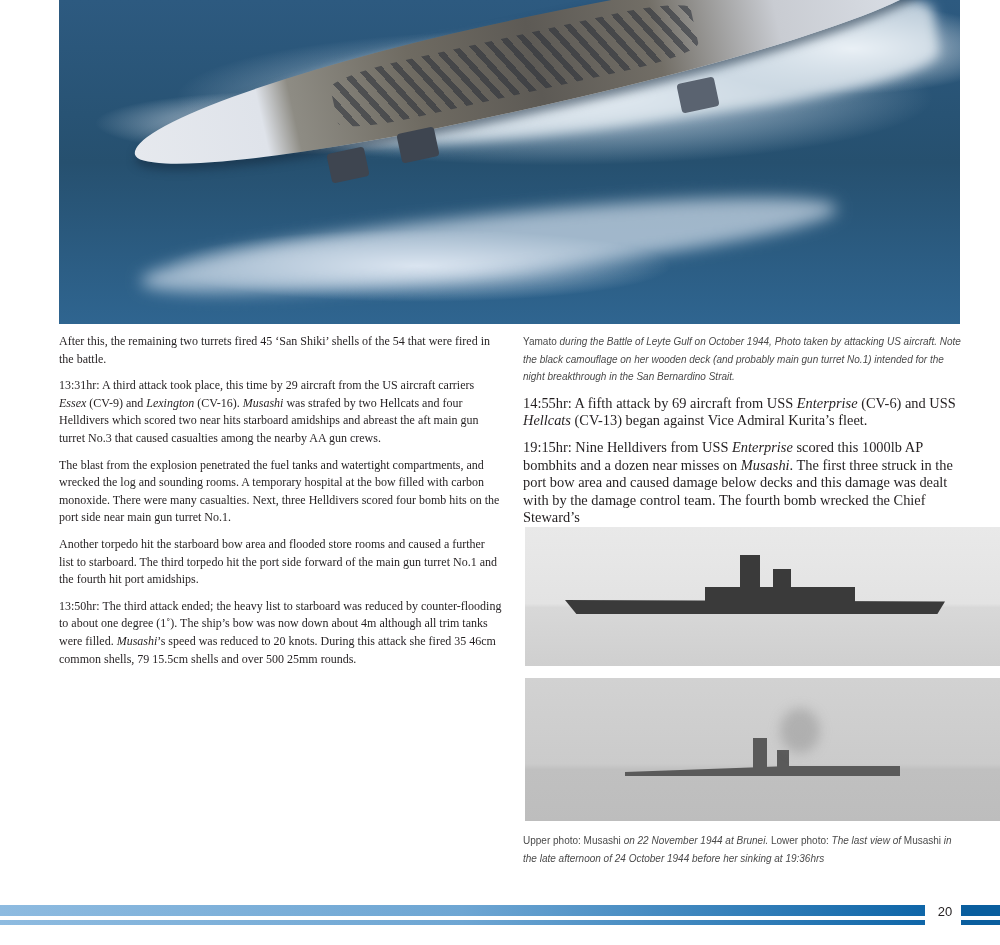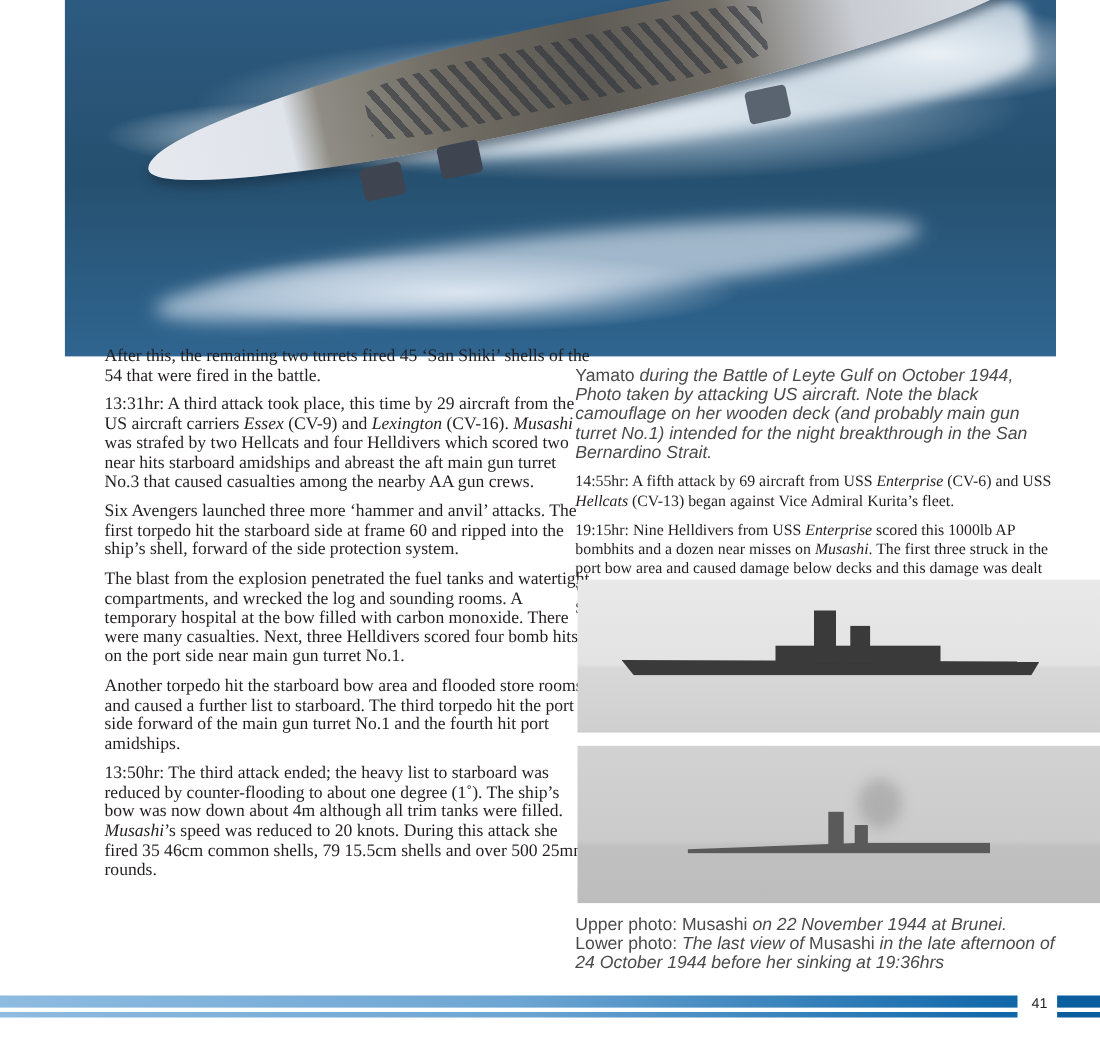--- a/index.html
+++ b/index.html
@@ -42,31 +42,31 @@
       content: ""; position: absolute; left: 25%; top: 18%; width: 45%; height: 64%;
       background:
         repeating-linear-gradient(60deg, rgba(40,45,55,0.55) 0 6px, rgba(0,0,0,0) 6px 14px);
       border-radius: 20%;
     }
     .top-photo .turret {
       position: absolute; width: 38px; height: 30px; background: #3e4550; border-radius: 4px;
     }
     
     .col-left {
-      position: absolute; left: 59px; top: 315px; width: 443px;
-      font-size: 16px; line-height: 17.6px; margin-left: 36px;
+      position: absolute; left: 59px; top: 333px; width: 443px;
+      font-size: 12px; line-height: 17.6px;
     }
     .col-left p, .col-right p { margin: 0 0 9px 0; }
     .col-right {
       position: absolute; left: 523px; top: 333px; width: 440px;
       font-size: 14.4px; line-height: 17.6px;
     }
     .caption {
       font-family: "Liberation Sans", "DejaVu Sans", sans-serif;
-      font-size: 16px; line-height: 17.6px; color: #4a4a4a;
+      font-size: 10px; line-height: 17.6px; color: #4a4a4a;
       margin: 0 0 6px 0;
     }
     .caption i, .caption .it { font-style: italic; }
     i { font-style: italic; }
     
     .photo-b {
       position: absolute; left: 525px; width: 475px; overflow: hidden;
     }
     .photo-brunei {
       top: 527px; height: 139px;
@@ -110,21 +110,20 @@
   <div class="wake-bottom"></div>
   <div class="hull"></div>
   <div class="turret" style="left:270px;top:150px;transform:rotate(-12deg);"></div>
   <div class="turret" style="left:340px;top:130px;transform:rotate(-12deg);"></div>
   <div class="turret" style="left:620px;top:80px;transform:rotate(-12deg);background:#5a6370;"></div>
 </div>
 
 <div class="col-left">
   <p>After this, the remaining two turrets fired 45 ‘San Shiki’ shells of the 54 that were fired in the battle.</p>
   <p><span>13:31hr: A third attack took place, this time by 29 aircraft from the US aircraft carriers </span><i>Essex</i><span> (CV-9) and </span><i>Lexington</i><span> (CV-16). </span><i>Musashi</i><span> was strafed by two Hellcats and four Helldivers which scored two near hits starboard amidships and abreast the aft main gun turret No.3 that caused casualties among the nearby AA gun crews.</span></p>
-  <p>Six Avengers launched three more ‘hammer and anvil’ attacks. The first torpedo hit the starboard side at frame 60 and ripped into the ship’s shell, forward of the side protection system.</p>
   <p>The blast from the explosion penetrated the fuel tanks and watertight compartments, and wrecked the log and sounding rooms. A temporary hospital at the bow filled with carbon monoxide. There were many casualties. Next, three Helldivers scored four bomb hits on the port side near main gun turret No.1.</p>
   <p>Another torpedo hit the starboard bow area and flooded store rooms and caused a further list to starboard. The third torpedo hit the port side forward of the main gun turret No.1 and the fourth hit port amidships.</p>
   <p><span>13:50hr: The third attack ended; the heavy list to starboard was reduced by counter-flooding to about one degree (1˚). The ship’s bow was now down about 4m although all trim tanks were filled. </span><i>Musashi</i><span>’s speed was reduced to 20 knots. During this attack she fired 35 46cm common shells, 79 15.5cm shells and over 500 25mm rounds.</span></p>
 </div>
 
 <div class="col-right">
   <p class="caption"><span>Yamato</span><i> during the Battle of Leyte Gulf on October 1944, Photo taken by attacking US aircraft. Note the black camouflage on her wooden deck (and probably main gun turret No.1) intended for the night breakthrough in the San Bernardino Strait.</i></p>
   <p><span>14:55hr: A fifth attack by 69 aircraft from USS </span><i>Enterprise</i><span> (CV-6) and USS </span><i>Hellcats</i><span> (CV-13) began against Vice Admiral Kurita’s fleet.</span></p>
   <p><span>19:15hr: Nine Helldivers from USS </span><i>Enterprise</i><span> scored this 1000lb AP bombhits and a dozen near misses on </span><i>Musashi</i><span>. The first three struck in the port bow area and caused damage below decks and this damage was dealt with by the damage control team. The fourth bomb wrecked the Chief Steward’s</span></p>
 </div>
@@ -142,13 +141,13 @@
   <div class="ship-sil" style="left:252px;top:72px;width:12px;height:18px;background:#5a5a5a;"></div>
   <div style="position:absolute;left:255px;top:30px;width:40px;height:45px;background:rgba(120,120,120,0.35);border-radius:50%;filter:blur(6px);"></div>
 </div>
 
 <p class="caption caption-bottom"><span>Upper photo: Musashi </span><i>on 22 November 1944 at Brunei.</i><span> Lower photo: </span><i>The last view of</i><span> Musashi </span><i>in the late afternoon of 24 October 1944 before her sinking at 19:36hrs</i></p>
 
 <div class="footer-bar-thick"></div>
 <div class="footer-bar-thin"></div>
 <div class="footer-bar-thick-r"></div>
 <div class="footer-bar-thin-r"></div>
-<div class="page-number">41</div>
+<div class="page-number">20</div>
 
 </body></html>

